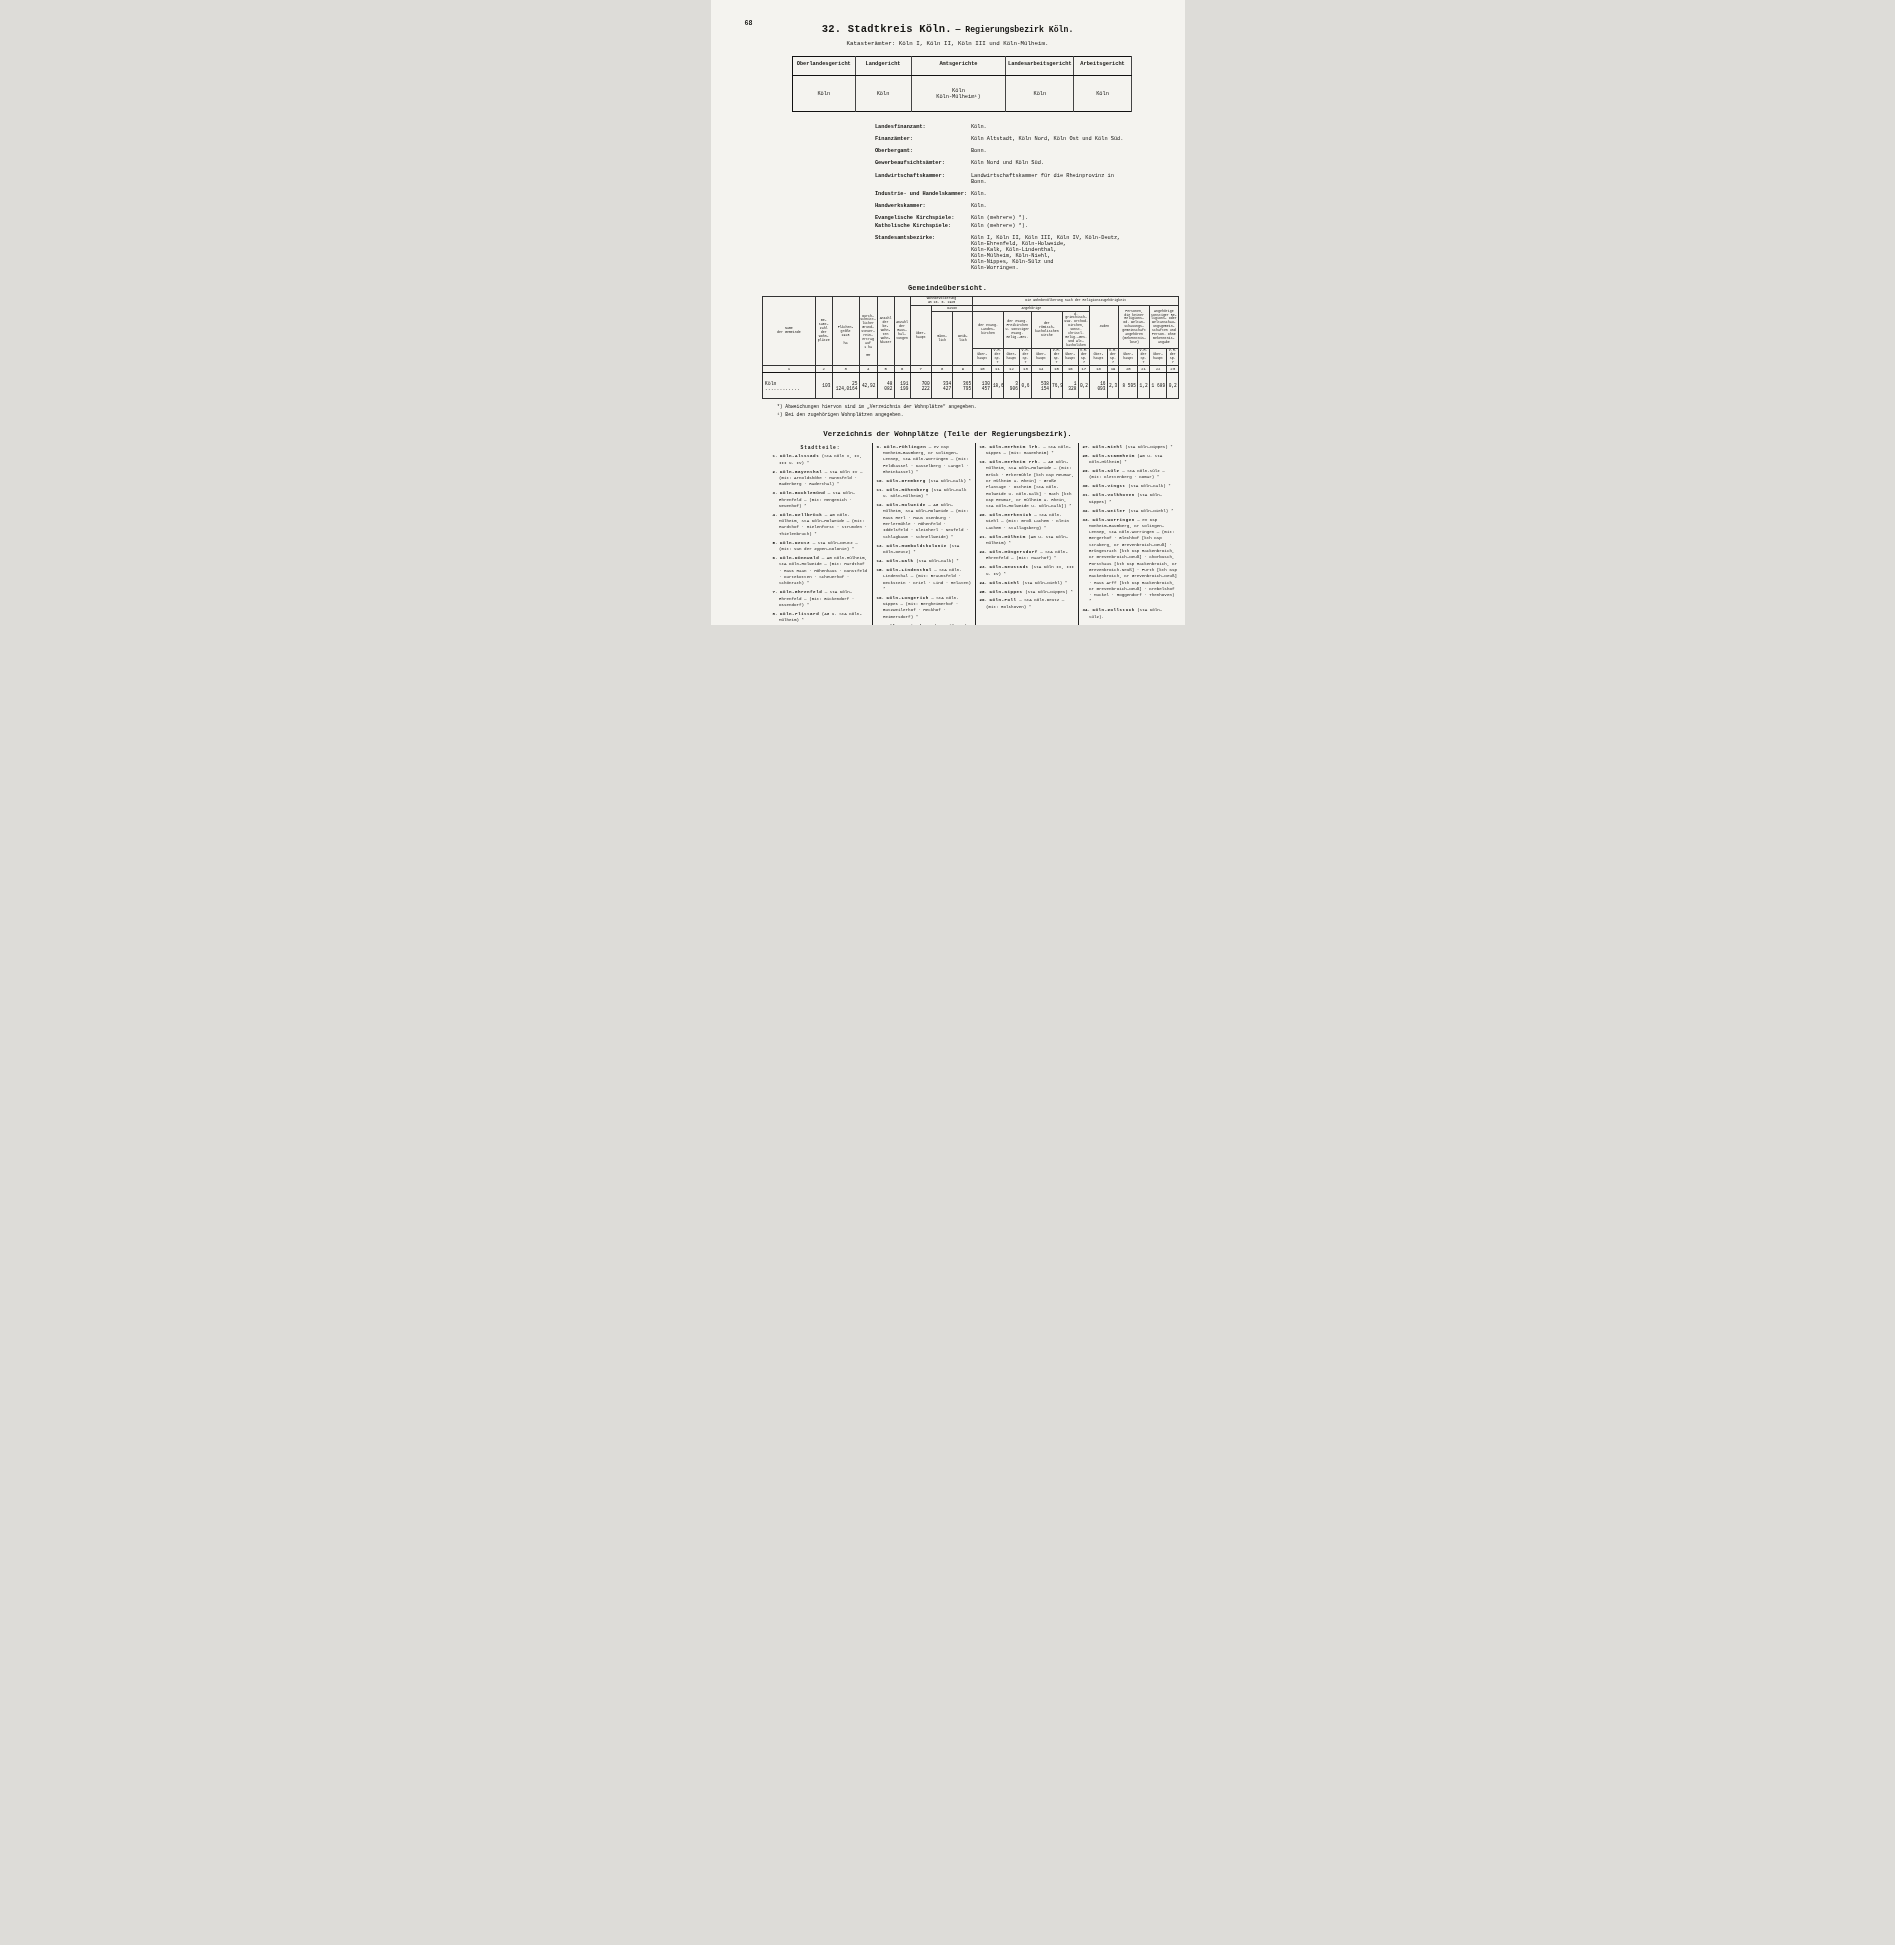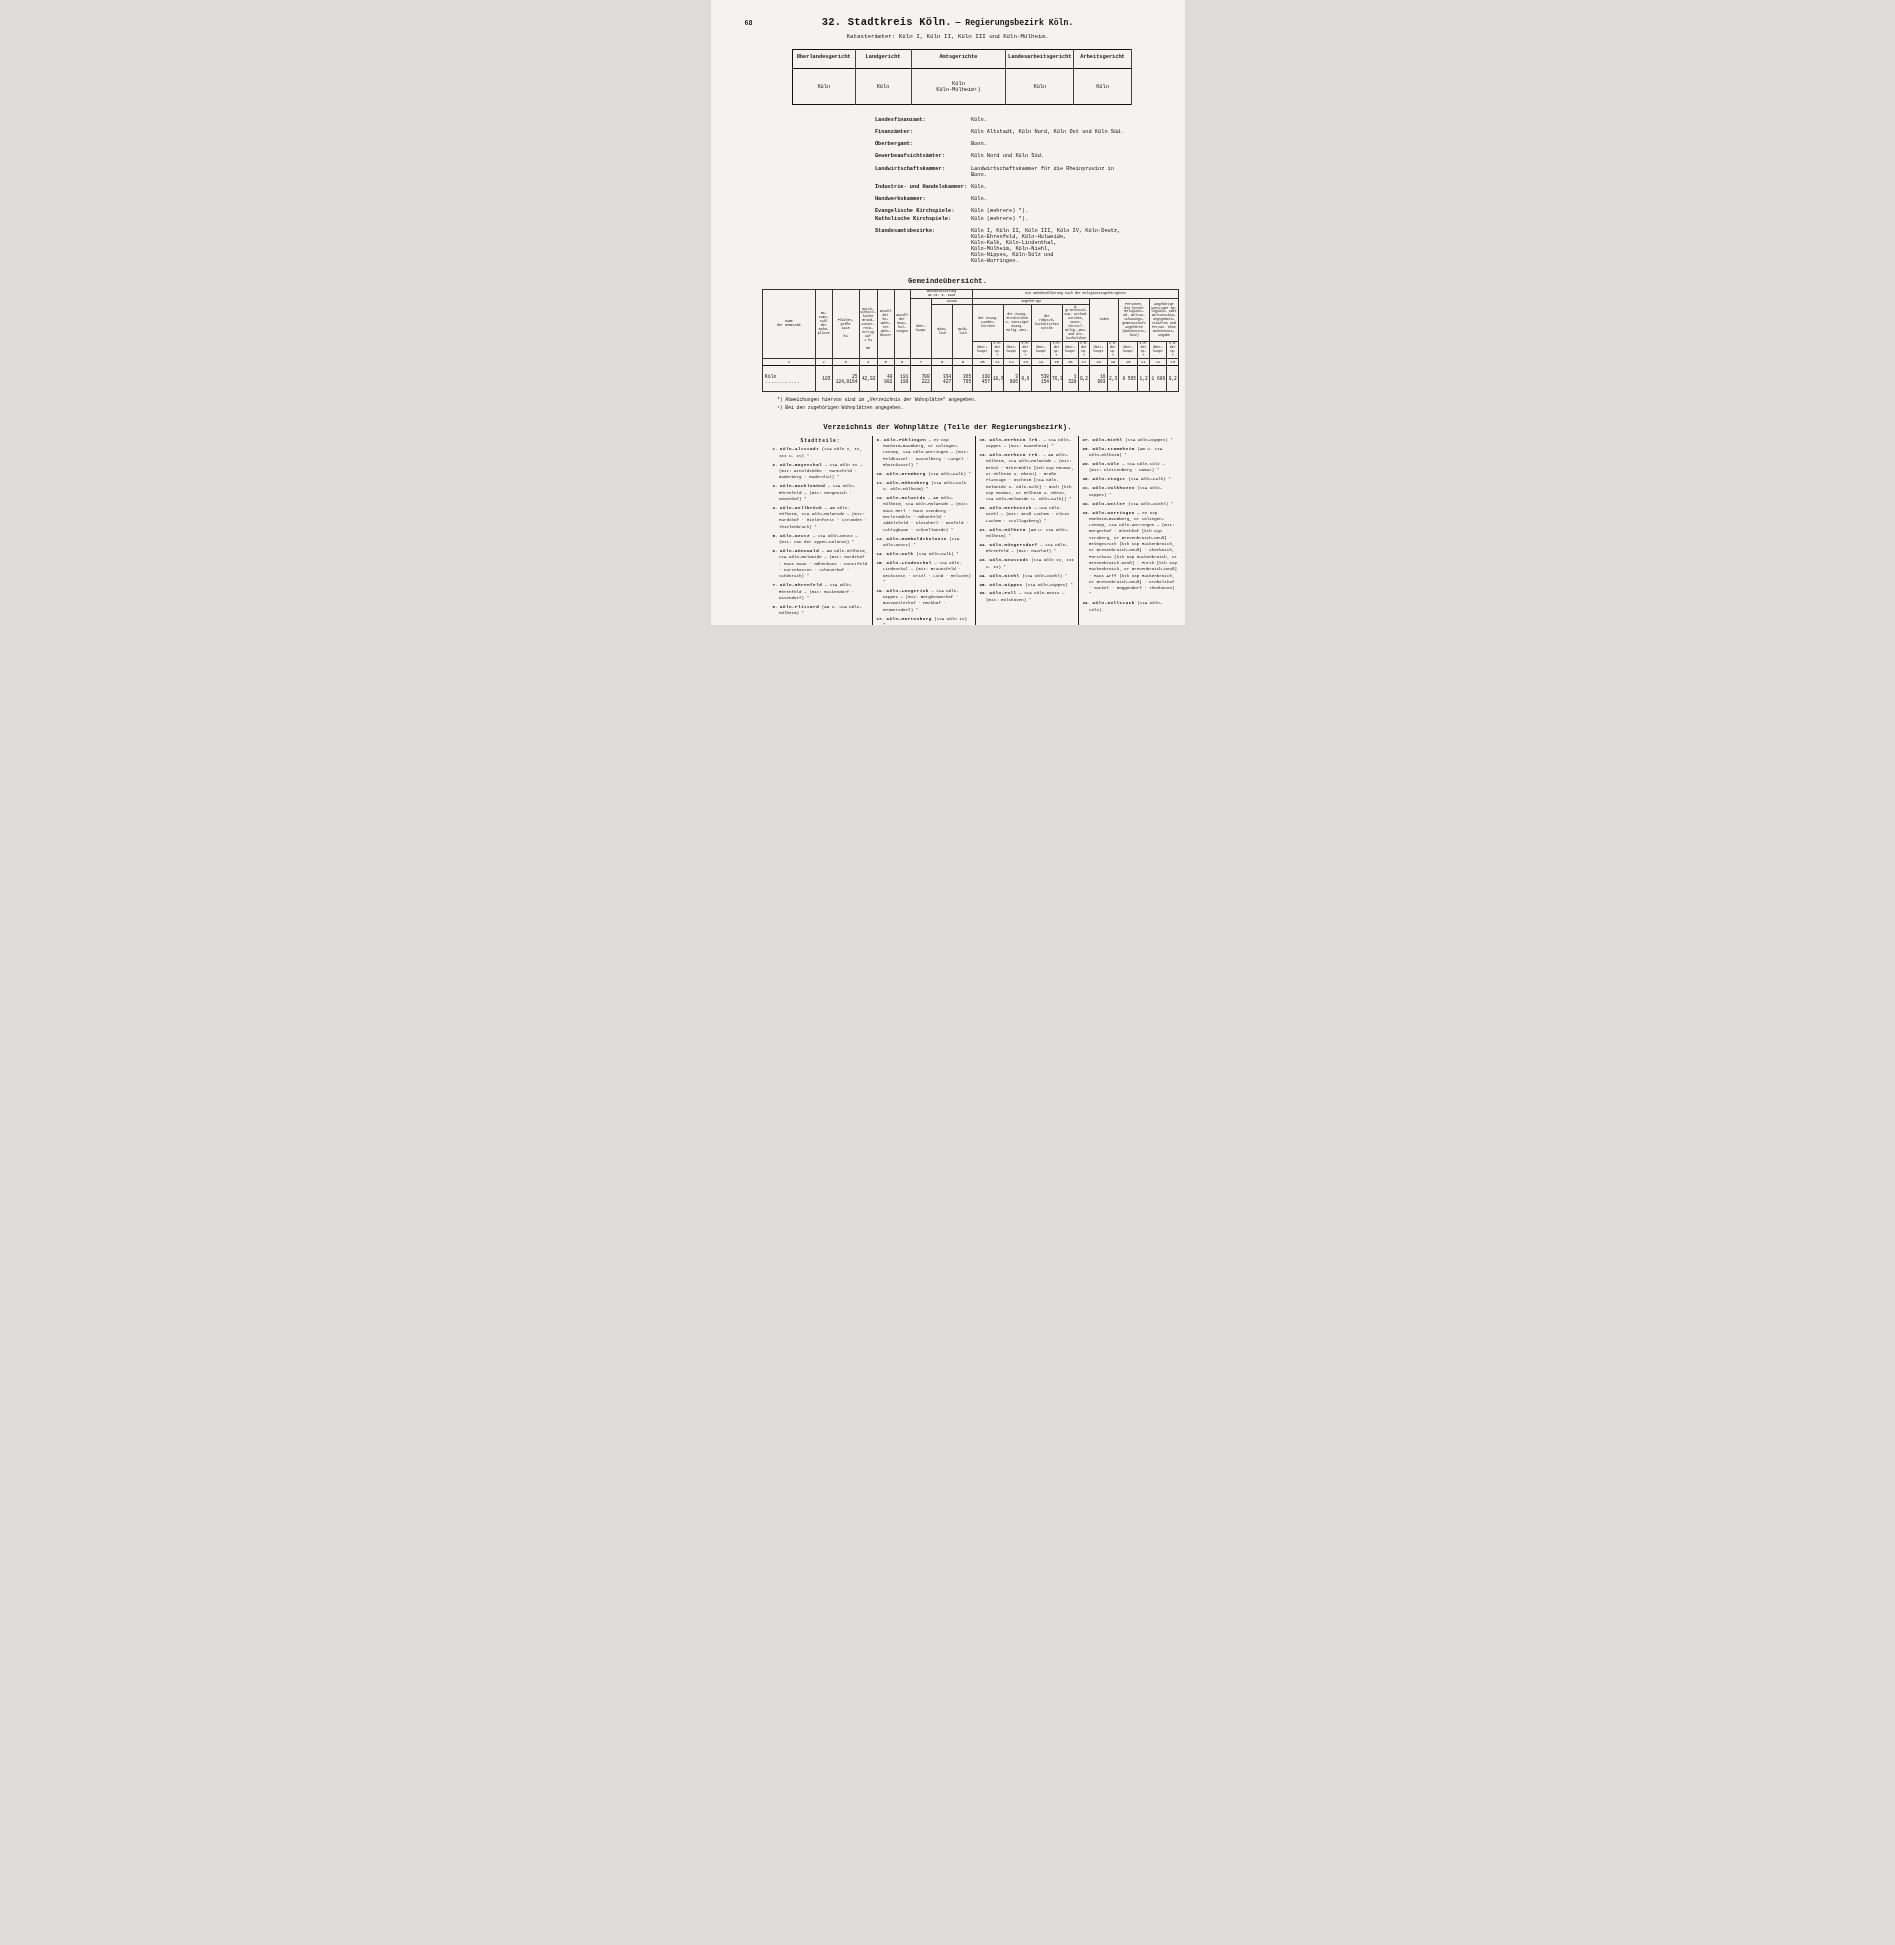--- a/index.html
+++ b/index.html
@@ -3,21 +3,21 @@
 <meta charset="utf-8">
 <style>
   html,body{margin:0;padding:0;background:#dddcd8;}
   .page{
     width:474px;height:625px;margin:0 auto;background:#f4f3ef;
     font-family:Liberation Mono, monospace;color:#151412;position:relative;
     box-sizing:border-box;padding:15.6px 5.4px 7.8px 5.4px;overflow:hidden;
   }
   .pre{white-space:pre-line;}
   .page-number{position:absolute;top:20px;left:34px;font-size:6.6px;font-weight:bold;}
-  .title-row{text-align:center;margin-top:0;}
+  .title-row{text-align:center;margin-top:7px;}
   .title-main{font-size:10.5px;font-weight:bold;letter-spacing:0.2px;}
   .title-sub{font-size:8.2px;font-weight:bold;}
   .kataster{text-align:center;font-size:5.8px;margin-top:5.4px;}
 
   
   table.courts{border-collapse:collapse;width:340px;margin:8.6px auto 0 76px;border:1.2px solid #111;table-layout:fixed;}
   table.courts th{border-right:0.4px solid #444;border-bottom:1.2px solid #111;font-size:5.3px;font-weight:bold;padding:4.7px 1.6px 7.8px 1.6px;}
   table.courts td{border-right:0.4px solid #444;text-align:center;vertical-align:middle;font-size:5.3px;height:33px;}
 
   

